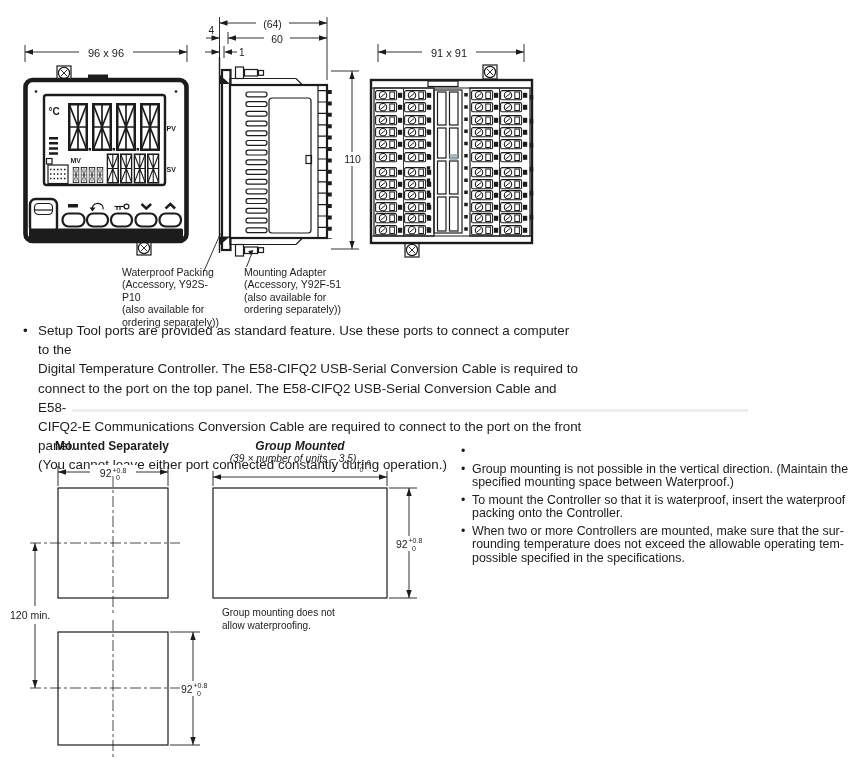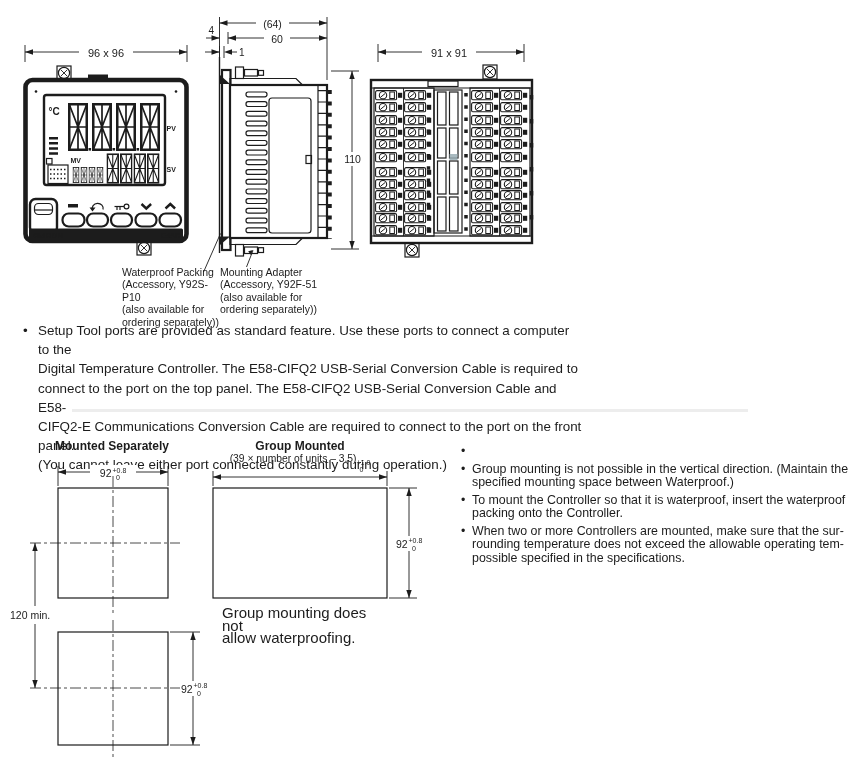--- a/index.html
+++ b/index.html
@@ -23,21 +23,21 @@
   .setup-note{display:flex;font-size:13.4px;line-height:19.2px;}
   .setup-note .blt{width:15px;flex:none;}
   .cut-title{font-size:12px;font-weight:bold;}
   .formula{font-size:10.3px;}
   .tol{display:inline-flex;flex-direction:column;font-size:7px;line-height:6.6px;vertical-align:-3px;text-align:left;}
   .tol .sb{padding-left:3px;}
   .notes{font-size:12.4px;line-height:13.5px;}
   .note-item{display:flex;margin-bottom:4px;}
   .note-item .blt{width:11px;flex:none;}
   .rule{position:absolute;left:72px;top:409px;width:676px;height:3px;background:#ededed;}
-  .caption{font-size:15px;line-height:12.5px;}
+  .caption{font-size:10px;line-height:12.5px;}
 </style>
 </head>
 <body>
 
 <div class="page">
 
   <svg class="abs" style="left:0;top:0;" width="854" height="318" viewBox="0 0 854 318">
     <defs>
       <symbol id="dig" viewBox="0 0 20 48">
         <rect x="1.2" y="1.2" width="17.6" height="45.6" fill="#fff" stroke="#1c1c1c" stroke-width="2.6"></rect>
@@ -318,38 +318,38 @@
 
     <line class="dim" x1="204" y1="271" x2="220.5" y2="233.5"></line>
     <line class="dim" x1="246.5" y1="267" x2="253" y2="250.5"></line>
     <path class="fl" d="M253 250 l-4.8 1.2 l2.6 3.8 z"></path>
   </svg>
 
   <div class="abs callout pre" style="left:122px;top:266px;width:104px;">Waterproof Packing
 (Accessory, Y92S-P10
 (also available for
  ordering separately))</div>
-  <div class="abs callout pre" style="left:220px;top:266px;width:104px;">Mounting Adapter
+  <div class="abs callout pre" style="left:244px;top:266px;width:104px;">Mounting Adapter
 (Accessory, Y92F-51
 (also available for
 ordering separately))</div>
 
   <div class="abs setup-note" style="left:23px;top:321px;width:560px;">
     <span class="blt">•</span>
     <span class="pre">Setup Tool ports are provided as standard feature. Use these ports to connect a computer to the
 Digital Temperature Controller. The E58-CIFQ2 USB-Serial Conversion Cable is required to
 connect to the port on the top panel. The E58-CIFQ2 USB-Serial Conversion Cable and E58-
 CIFQ2-E Communications Conversion Cable are required to connect to the port on the front panel.
 (You cannot leave either port connected constantly during operation.)</span>
   </div>
 
   <div class="rule"></div>
 
   <div class="abs cut-title" style="left:55px;top:439px;">Mounted Separately</div>
-  <div class="abs" style="left:215px;top:439px;width:170px;text-align:center;">
+  <div class="abs" style="left:215px;top:439px;width:170px;text-align:center;font-style:italic;">
     <div class="cut-title">Group Mounted</div>
     <div class="formula"><span>(39 × number of units – 3.5)</span><span class="tol">
           <span>+1.0</span>
           <span class="sb">0</span>
         </span></div>
   </div>
 
   <svg class="abs" style="left:0;top:462px;" width="460" height="310" viewBox="0 0 460 310">
 
     <g>

